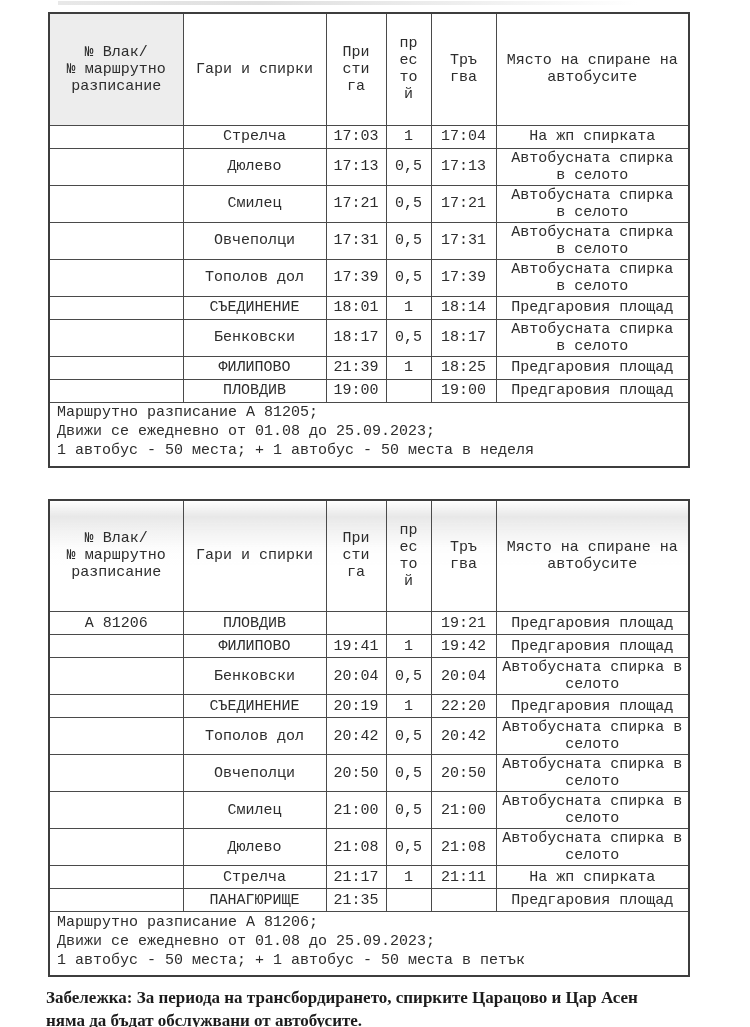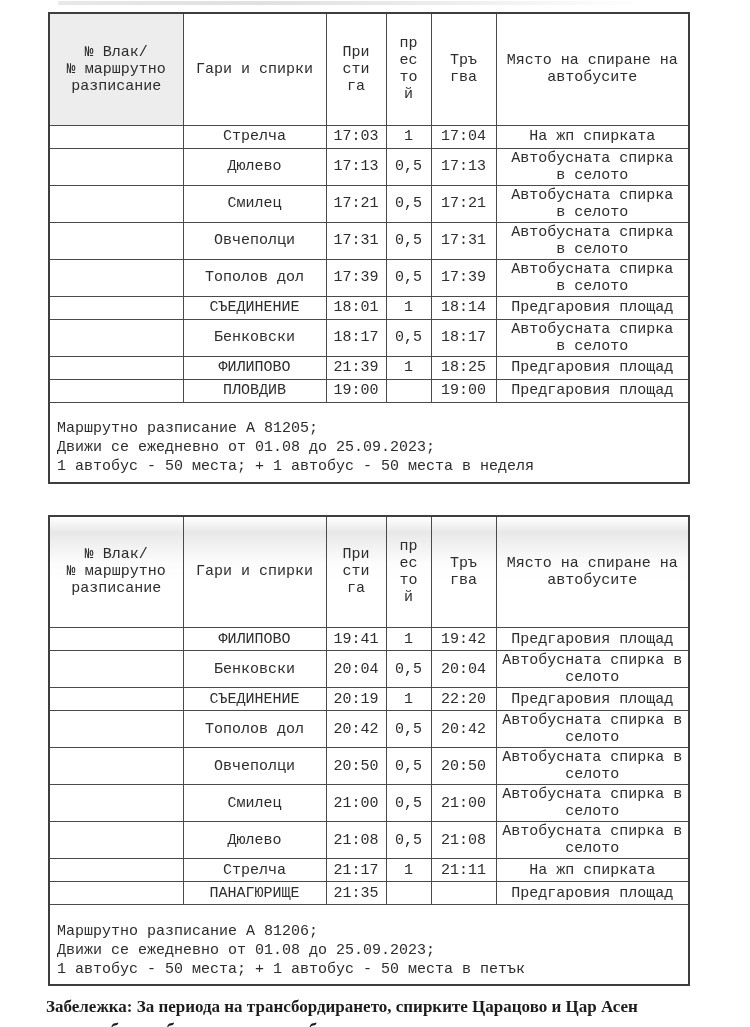--- a/index.html
+++ b/index.html
@@ -33,21 +33,21 @@
     line-height:17px;
     font-weight:normal;
     padding:1px 2px;
     white-space:pre-line;
     overflow:hidden;
   }
   table.tt thead tr{height:112px;}
   table.tt tbody td{height:20px;}
   table.tt tfoot td.note-cell{
     text-align:left;
-    padding:16px 7px 5px 7px;
+    padding:0 7px 5px 7px;
     line-height:19px;
     height:58px;
     vertical-align:middle;
   }
   
   .tt-1 thead th:first-child{background:#ededed;}
   
   .tt-2 thead th{
     background:linear-gradient(180deg,
       rgba(255,255,255,0) 0%,
@@ -212,20 +212,28 @@
 то
 й</th>
         <th>Тръ
 гва</th>
         <th>Място на спиране на
 автобусите</th>
       </tr>
     </thead>
     <tbody>
         <tr>
+          <td>А 81206</td>
+          <td>ПЛОВДИВ</td>
+          <td></td>
+          <td></td>
+          <td>19:21</td>
+          <td>Предгаровия площад</td>
+        </tr>
+        <tr>
           <td></td>
           <td>ФИЛИПОВО</td>
           <td>19:41</td>
           <td>1</td>
           <td>19:42</td>
           <td>Предгаровия площад</td>
         </tr>
         <tr>
           <td></td>
           <td>Бенковски</td>

